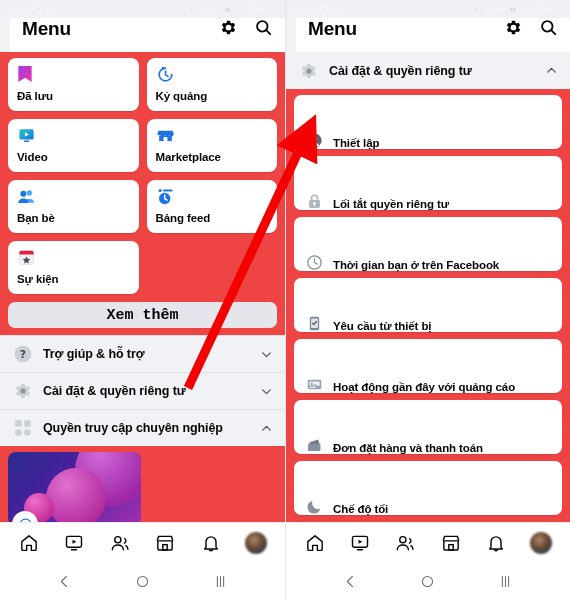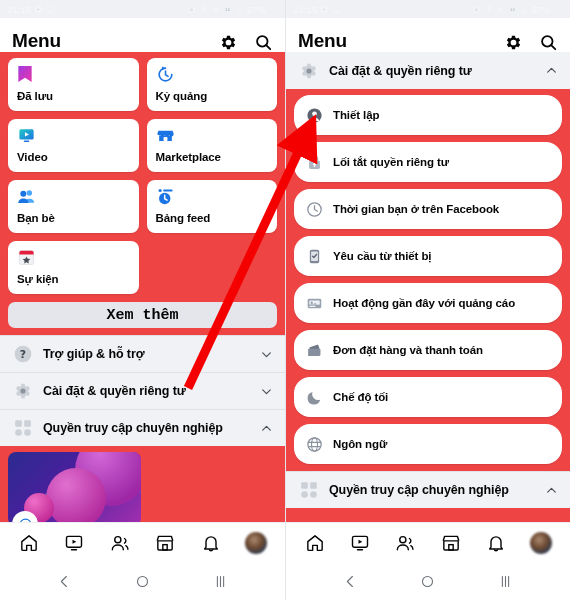--- a/index.html
+++ b/index.html
@@ -31,22 +31,23 @@
   .sb-left { display: flex; align-items: center; gap: 3px; }
   .sb-right { margin-left: auto; display: flex; align-items: center; gap: 3px; }
   .sb-time { font-size: 9.5px; color: #f7f8fa; font-weight: 500; }
   .sb-ic { width: 9px; height: 9px; display: block; opacity: .92; }
   .sb-batt { font-size: 9.5px; color: #f7f8fa; }
 
   
   .appbar {
     height: 34px; flex: 0 0 34px;
     background: #ffffff;
-    display: flex; align-items: flex-end;
+    display: flex; align-items: flex-start;
     padding: 0 12px;
+    margin-left: 10px;
   }
   .appbar-title { font-size: 19px; font-weight: 700; color: #050505; letter-spacing: -.2px; }
   .appbar-actions { margin-left: auto; display: flex; align-items: center; gap: 16px; }
   .appbar-actions svg { display: block; }
 
   
   .body {
     flex: 1 1 auto;
     background: #ef4444;
     overflow: hidden;
@@ -124,22 +125,22 @@
   .promo .badge {
     position: absolute; left: 6px; bottom: -9px;
     width: 22px; height: 22px; border-radius: 50%;
     background: #ffffff; display:flex; align-items:center; justify-content:center;
     box-shadow: 0 0 0 2px #ffffff;
   }
 
   
   .clist { padding: 6px 8px 0 8px; display: flex; flex-direction: column; gap: 7px; }
   .citem {
-    background: #ffffff; border-radius: 16px; height: 40px;
-    display: flex; align-items: center; padding: 0 11px;
+    background: #ffffff; border-radius: 7px; height: 54px;
+    display: flex; align-items: flex-end; padding: 0 11px;
     box-shadow: 0 1px 1.5px rgba(0,0,0,.10);
   }
   .citem .ic { width: 18px; height: 18px; flex:0 0 18px; display:flex; align-items:center; justify-content:center; }
   .citem .ic svg { display:block; }
   .citem .lbl { font-size: 11.5px; font-weight: 700; color: #050505; margin-left: 10px; letter-spacing: -.1px; }
 
   
   .botnav {
     height: 40px; flex: 0 0 40px;
     background: #ffffff;

